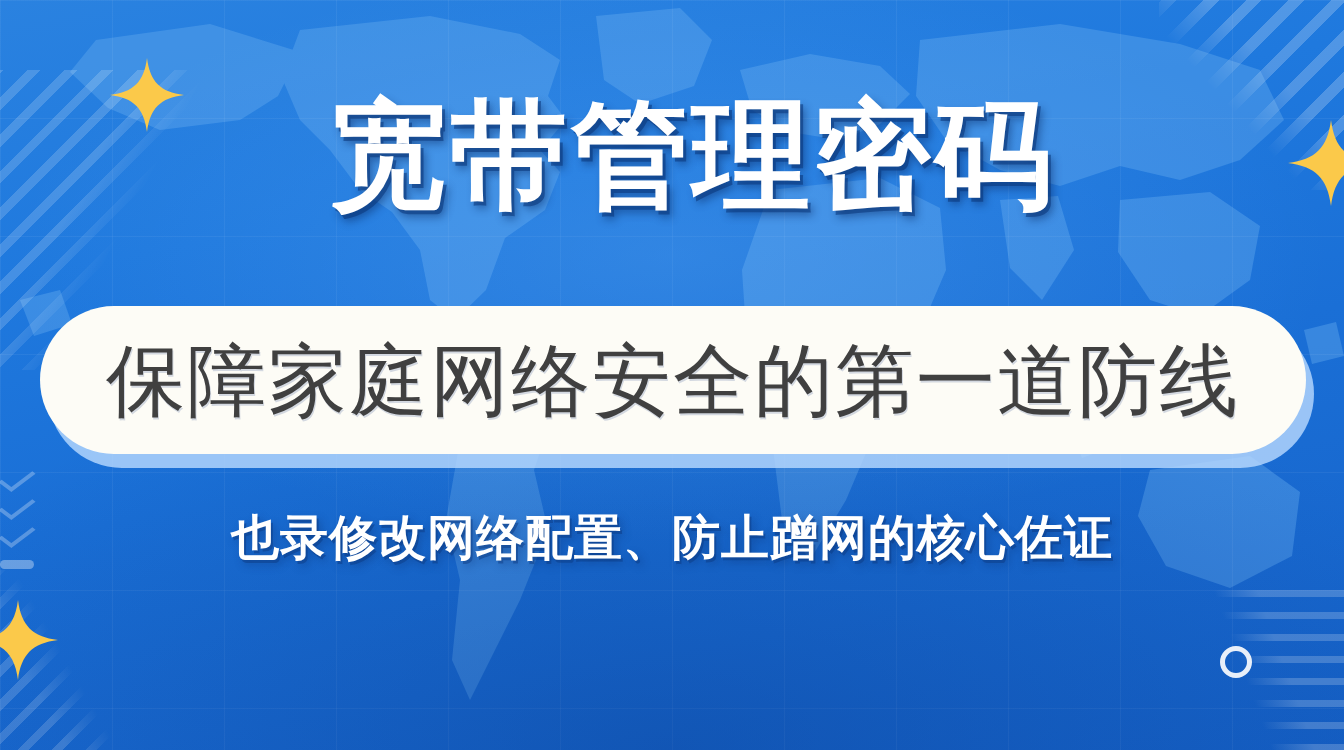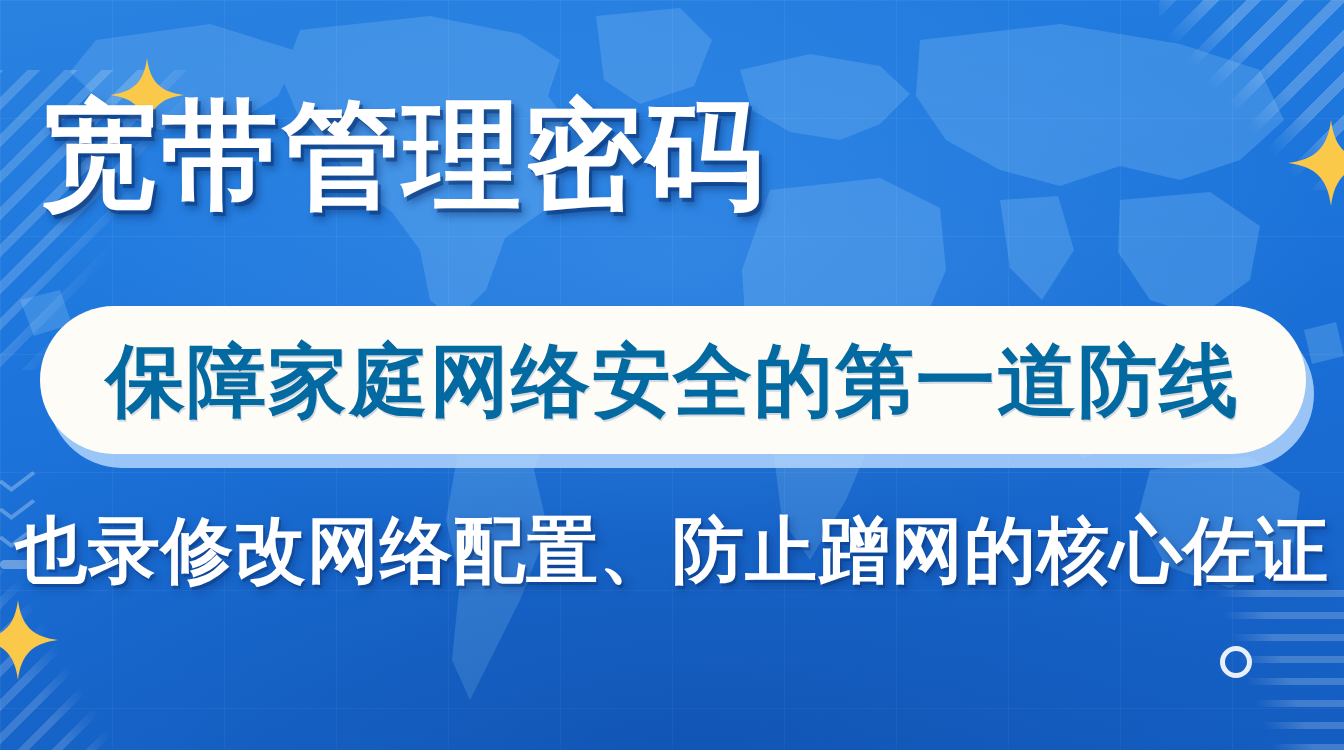--- a/index.html
+++ b/index.html
@@ -102,20 +102,21 @@
 
   
   .star { position: absolute; display: block; }
   .star svg { display: block; overflow: visible; }
 
   
   .title {
     position: absolute;
     left: 0; right: 0;
     top: 96px;
+    text-align: center;
     font-size: 118px;
     line-height: 1.0;
     font-weight: 700;
     letter-spacing: 3px;
     color: #ffffff;
     text-shadow:
        3px 4px 0 rgba(10,52,120,0.55),
        5px 7px 9px rgba(6,36,92,0.45);
     white-space: nowrap;
     padding-left: 40px;
@@ -142,35 +143,35 @@
     width: 1266px;
     height: 148px;
     border-radius: 74px;
     background: #fdfcf6;
     display: flex;
     align-items: center;
     justify-content: center;
   }
   .pill-text {
     font-size: 79px;
-    font-weight: 700;
+    font-weight: 400;
     letter-spacing: 2px;
-    color: #0369a1;
+    color: #404040;
     white-space: nowrap;
     line-height: 1;
     text-shadow: 1px 2px 0 rgba(20,53,127,0.18);
   }
 
   
   .body-line {
     position: absolute;
     left: 0; right: 0;
     text-align: center;
     color: #ffffff;
-    font-size: 72px;
+    font-size: 48px;
     font-weight: 700;
     letter-spacing: 1px;
     line-height: 1;
     white-space: nowrap;
     text-shadow:
        2px 3px 0 rgba(12,56,126,0.45),
        4px 5px 8px rgba(8,40,100,0.35);
   }
   .body-line-1 { top: 514px; }
   .body-line-2 { top: 648px; }

